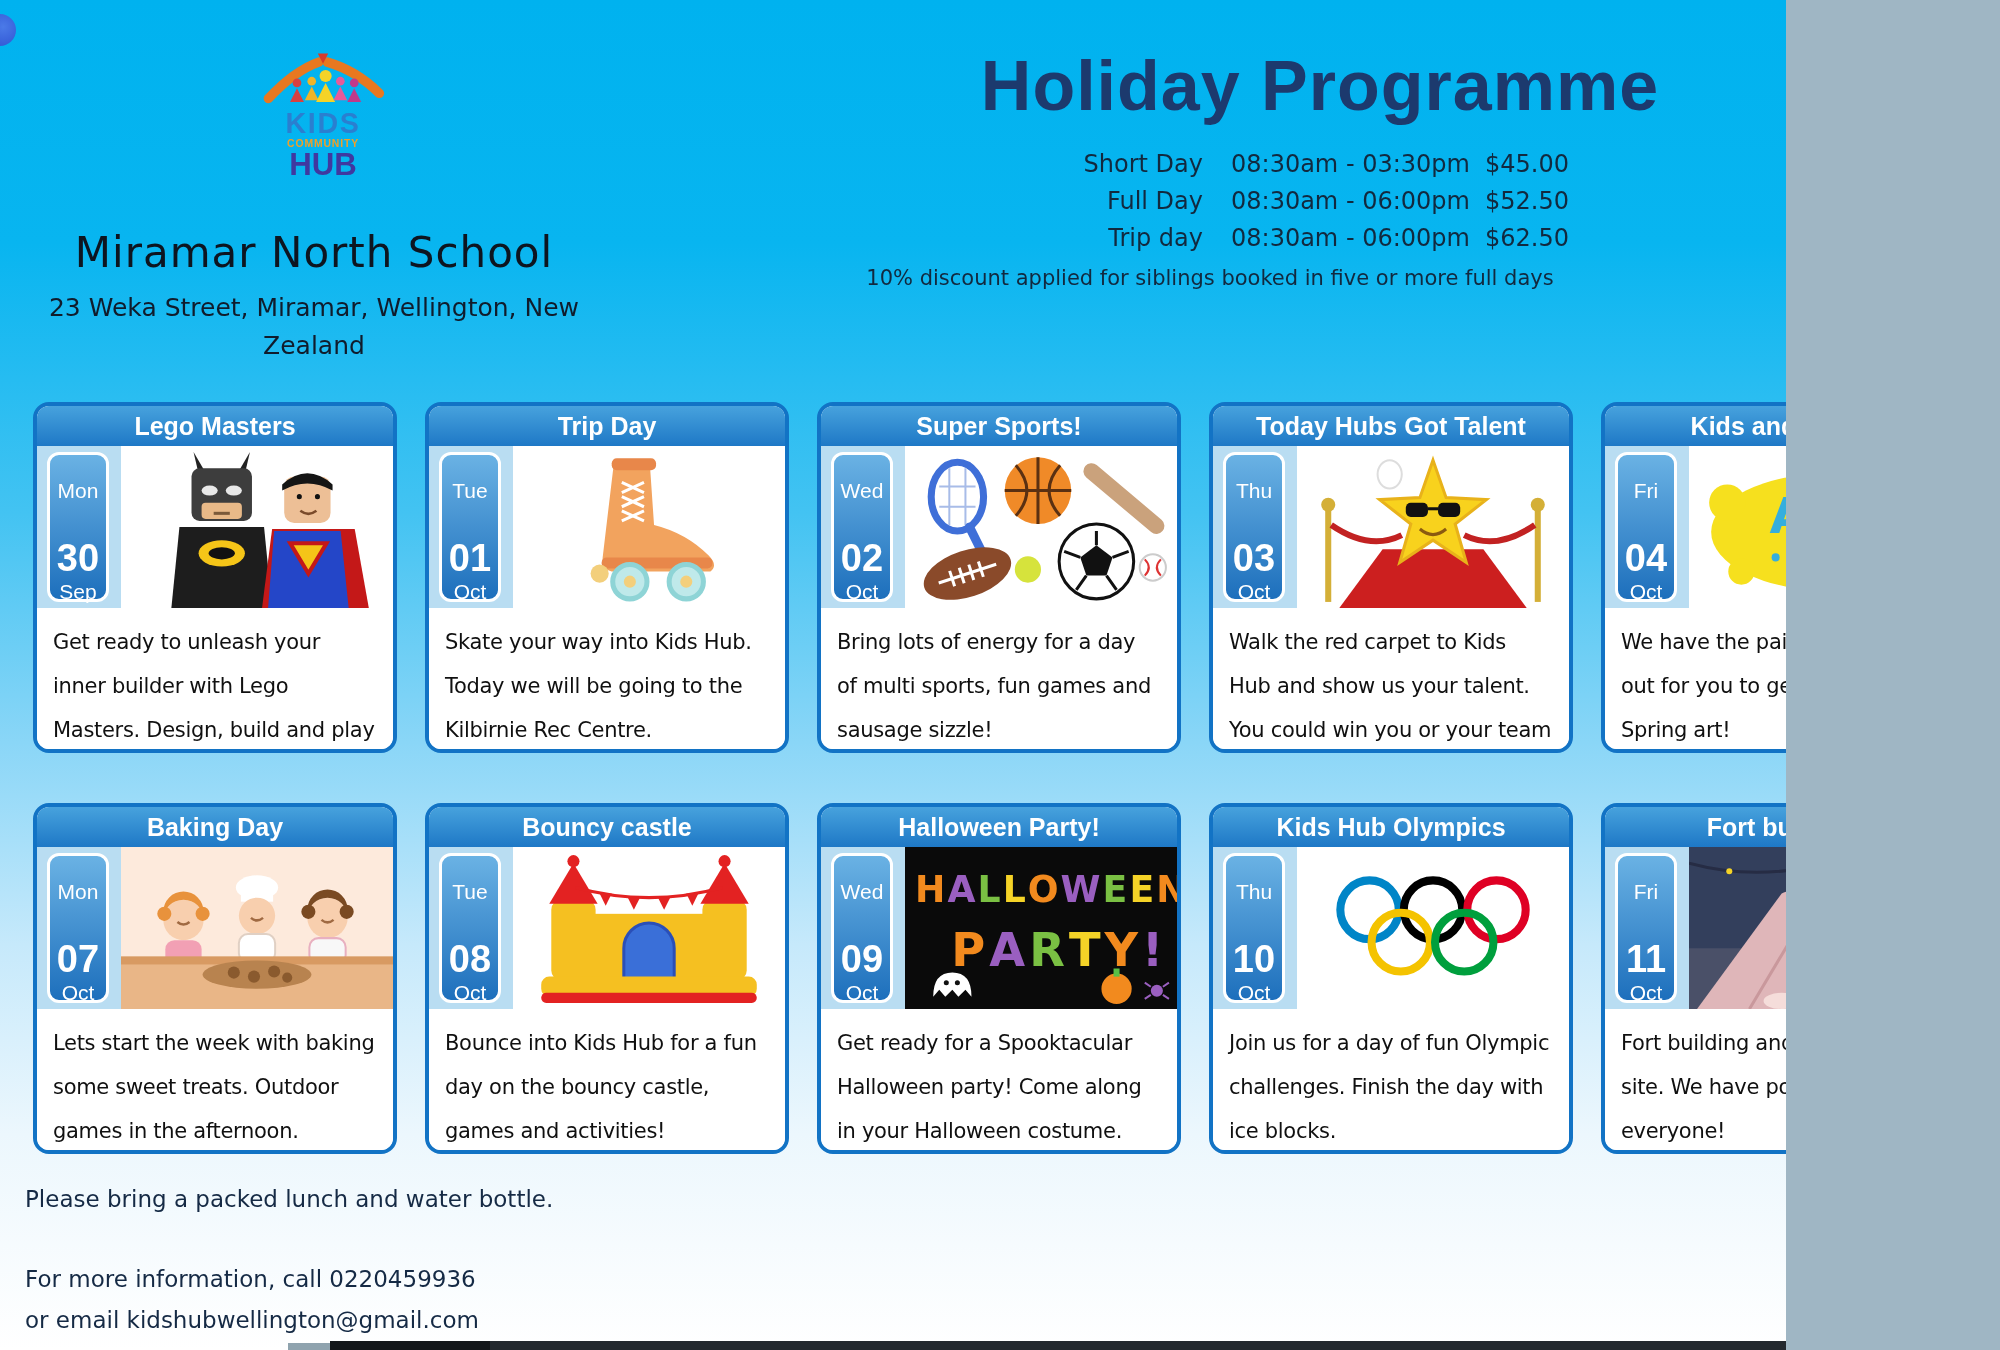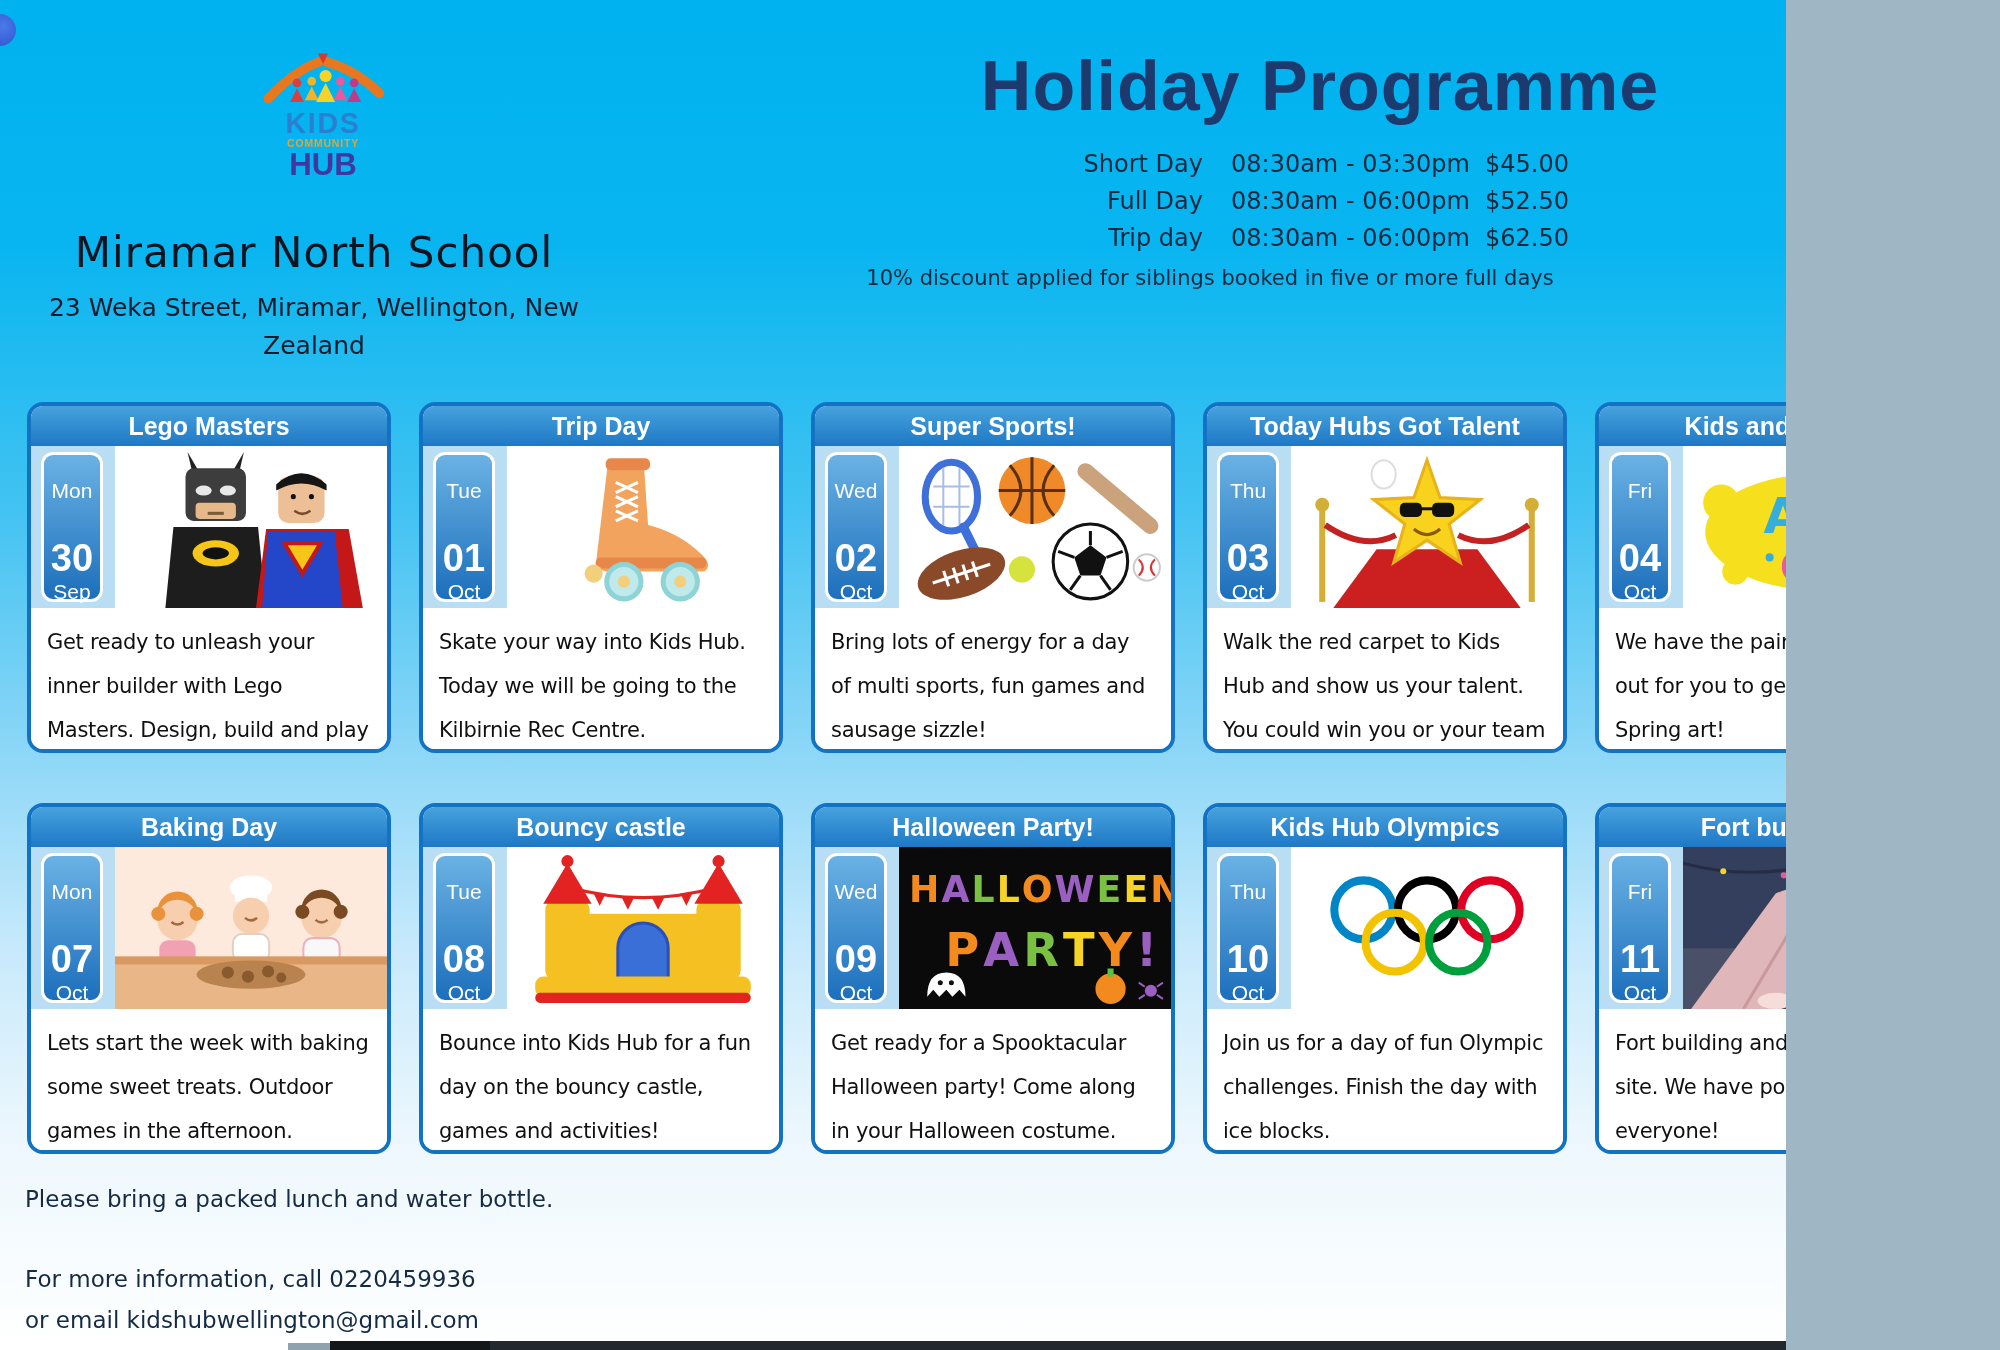--- a/index.html
+++ b/index.html
@@ -20,21 +20,21 @@
   
   .title{position:absolute;left:930px;top:46px;width:780px;text-align:center;
     font-family:"Liberation Sans",sans-serif;font-weight:800;font-size:70px;color:#1c3a6e;letter-spacing:1px;}
   .pricing{position:absolute;left:1018px;top:150px;color:#12293f;}
   .price-row{display:flex;align-items:baseline;height:37px;font-size:24px;}
   .p-label{width:185px;text-align:right;}
   .p-time{width:250px;margin-left:28px;}
   .p-price{margin-left:4px;}
   .discount{position:absolute;left:830px;top:266px;width:760px;text-align:center;font-size:21px;color:#12293f;}
   
-  .grid{position:absolute;left:27px;top:402px;width:1932px;display:grid;
+  .grid{position:absolute;left:33px;top:402px;width:1932px;display:grid;
     grid-template-columns:repeat(5,364px);column-gap:28px;row-gap:50px;}
   .card{box-sizing:border-box;width:364px;height:351px;border:4px solid #1273c5;border-radius:16px;
     background:#fff;overflow:hidden;display:flex;flex-direction:column;}
   .card-header{height:40px;flex:0 0 40px;background:linear-gradient(180deg,#47a2dd,#1e78c6);
     display:flex;align-items:center;justify-content:center;
     font-family:"Liberation Sans",sans-serif;font-weight:bold;font-size:25px;color:#fff;}
   .media{position:relative;height:162px;flex:0 0 162px;background:#b9ddf2;}
   .photo{position:absolute;left:84px;top:0;right:0;bottom:0;background:#fff;overflow:hidden;}
   .art{width:100%;height:100%;display:block;}
   .badge{position:absolute;left:10px;top:6px;width:62px;height:150px;box-sizing:border-box;

